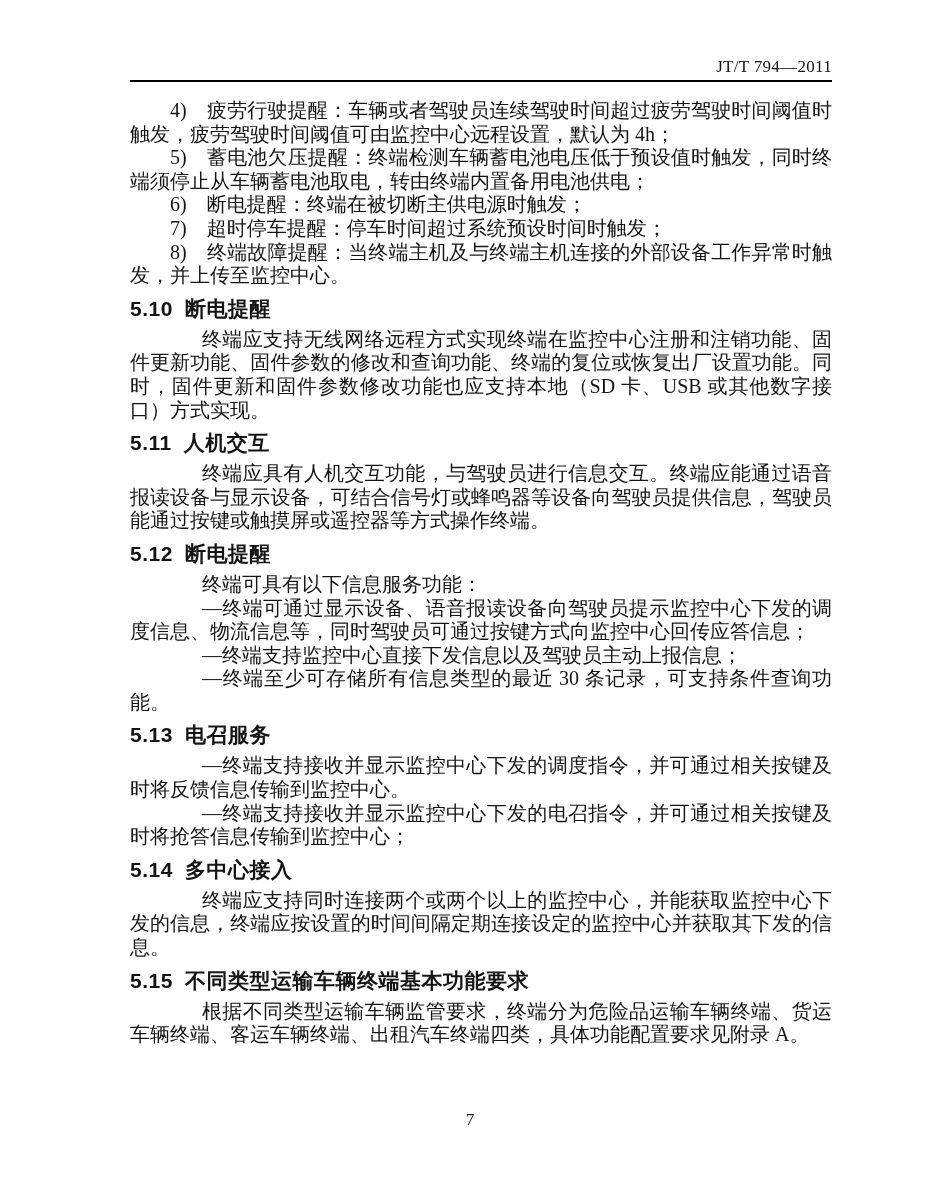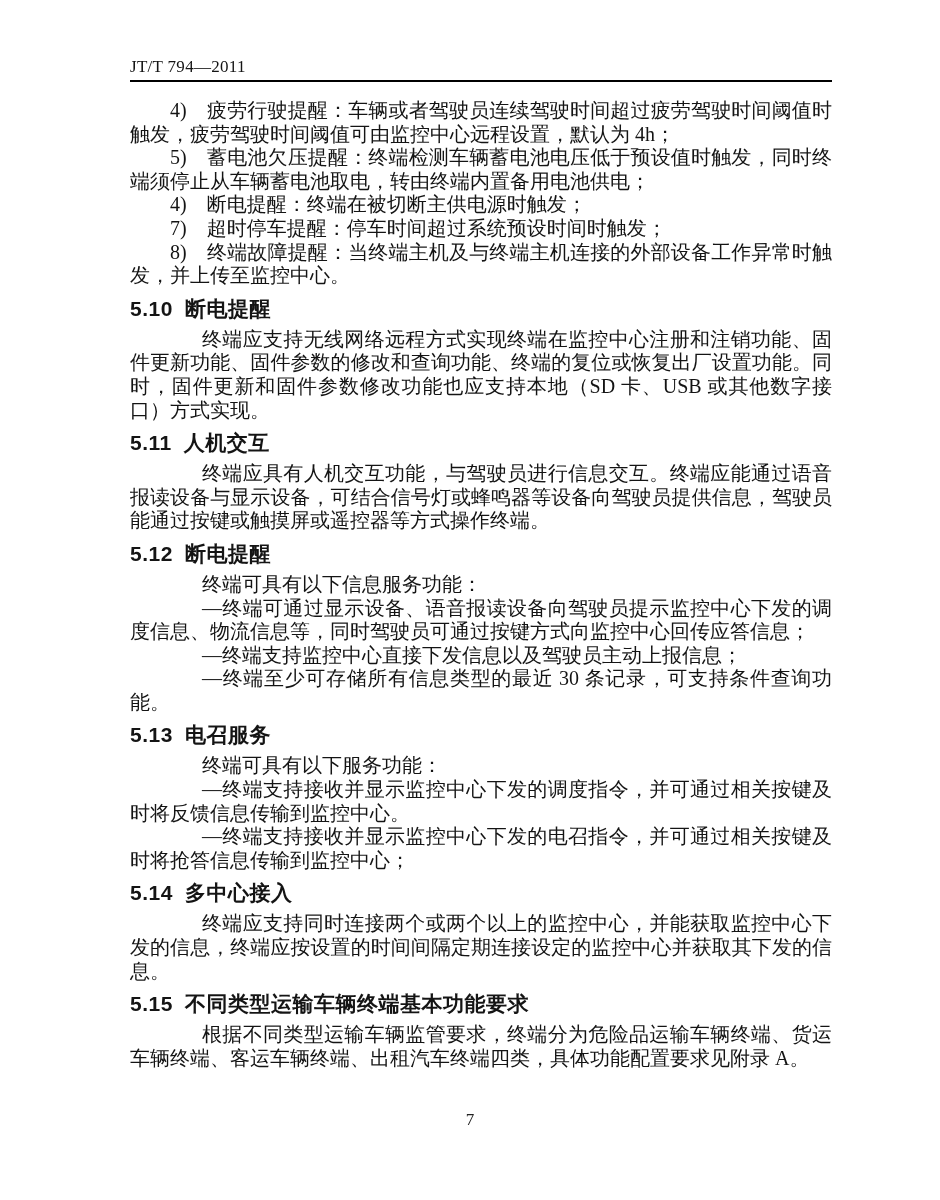--- a/index.html
+++ b/index.html
@@ -11,20 +11,21 @@
     background: #ffffff;
     color: #141414;
     font-family: "Liberation Serif", "DejaVu Serif", serif;
     overflow: hidden;
   }
   .running-head {
     position: absolute;
     top: 57px;
     left: 130px;
     width: 702px;
+    text-align: right;
     font-size: 17px;
     letter-spacing: 0.3px;
     padding-bottom: 3px;
     border-bottom: 2px solid #000000;
   }
   .content {
     position: absolute;
     top: 99px;
     left: 130px;
     width: 702px;
@@ -62,21 +63,21 @@
 <div class="page">
 
   <div class="running-head">
     <span>JT/T 794—2011</span>
   </div>
 
   <div class="content">
 
     <p class="li">4)　疲劳行驶提醒：车辆或者驾驶员连续驾驶时间超过疲劳驾驶时间阈值时触发，疲劳驾驶时间阈值可由监控中心远程设置，默认为 4h；</p>
     <p class="li">5)　蓄电池欠压提醒：终端检测车辆蓄电池电压低于预设值时触发，同时终端须停止从车辆蓄电池取电，转由终端内置备用电池供电；</p>
-    <p class="li">4)　断电提醒：终端在被切断主供电源时触发；</p>
+    <p class="li">6)　断电提醒：终端在被切断主供电源时触发；</p>
     <p class="li">7)　超时停车提醒：停车时间超过系统预设时间时触发；</p>
     <p class="li">8)　终端故障提醒：当终端主机及与终端主机连接的外部设备工作异常时触发，并上传至监控中心。</p>
 
     <h2 class="section-heading">
       <span class="sec-num">5.10</span><span>断电提醒</span>
     </h2>
     <p class="para">终端应支持无线网络远程方式实现终端在监控中心注册和注销功能、固件更新功能、固件参数的修改和查询功能、终端的复位或恢复出厂设置功能。同时，固件更新和固件参数修改功能也应支持本地（SD 卡、USB 或其他数字接口）方式实现。</p>
 
     <h2 class="section-heading">
       <span class="sec-num">5.11</span><span>人机交互</span>
@@ -87,21 +88,20 @@
       <span class="sec-num">5.12</span><span>断电提醒</span>
     </h2>
     <p class="para">终端可具有以下信息服务功能：</p>
     <p class="para">—终端可通过显示设备、语音报读设备向驾驶员提示监控中心下发的调度信息、物流信息等，同时驾驶员可通过按键方式向监控中心回传应答信息；</p>
     <p class="para">—终端支持监控中心直接下发信息以及驾驶员主动上报信息；</p>
     <p class="para">—终端至少可存储所有信息类型的最近 30 条记录，可支持条件查询功能。</p>
 
     <h2 class="section-heading">
       <span class="sec-num">5.13</span><span>电召服务</span>
     </h2>
-    <p class="para">终端可具有以下服务功能：</p>
     <p class="para">—终端支持接收并显示监控中心下发的调度指令，并可通过相关按键及时将反馈信息传输到监控中心。</p>
     <p class="para">—终端支持接收并显示监控中心下发的电召指令，并可通过相关按键及时将抢答信息传输到监控中心；</p>
 
     <h2 class="section-heading">
       <span class="sec-num">5.14</span><span>多中心接入</span>
     </h2>
     <p class="para">终端应支持同时连接两个或两个以上的监控中心，并能获取监控中心下发的信息，终端应按设置的时间间隔定期连接设定的监控中心并获取其下发的信息。</p>
 
     <h2 class="section-heading">
       <span class="sec-num">5.15</span><span>不同类型运输车辆终端基本功能要求</span>

